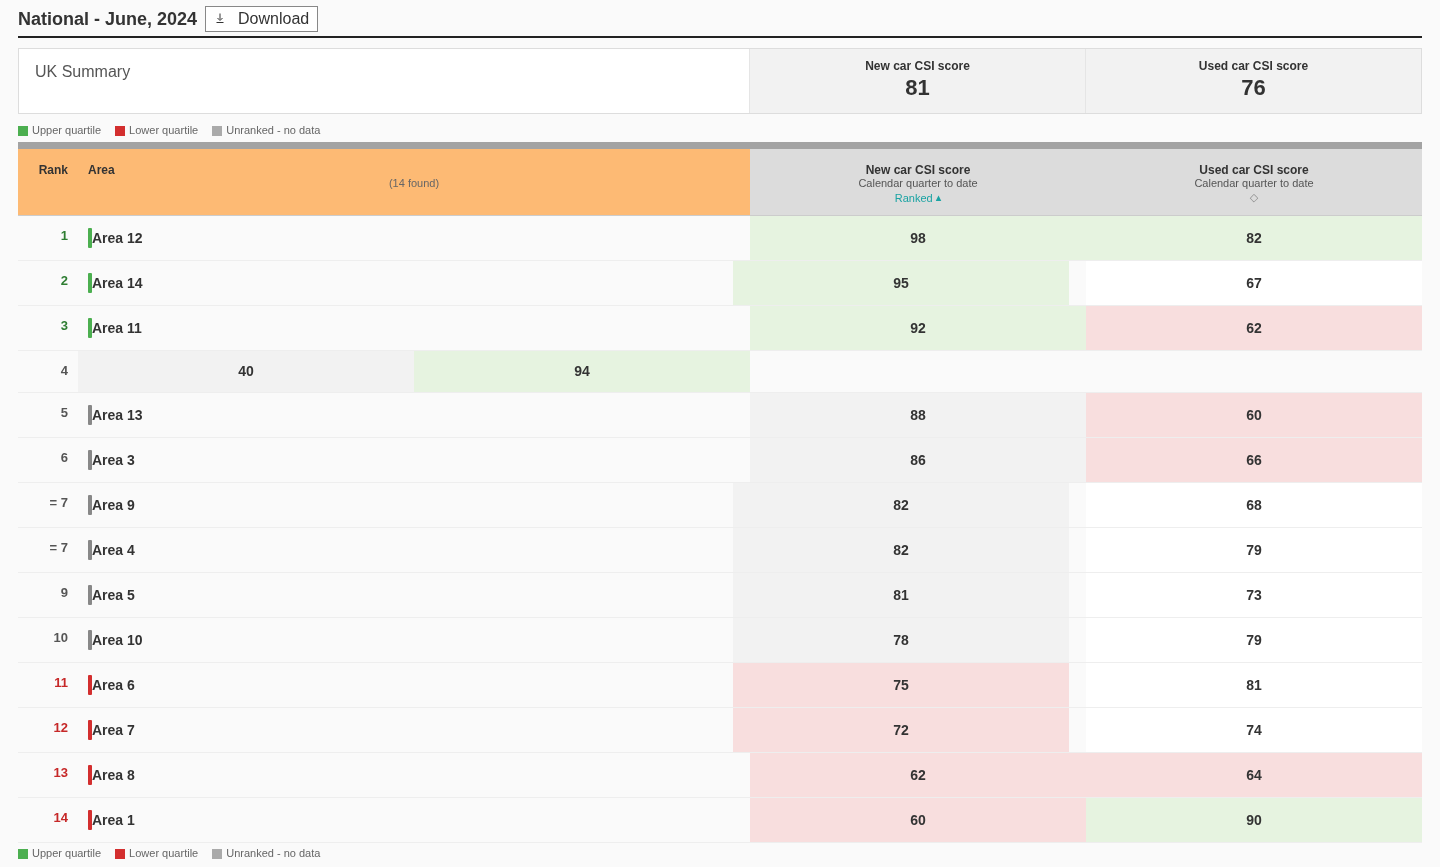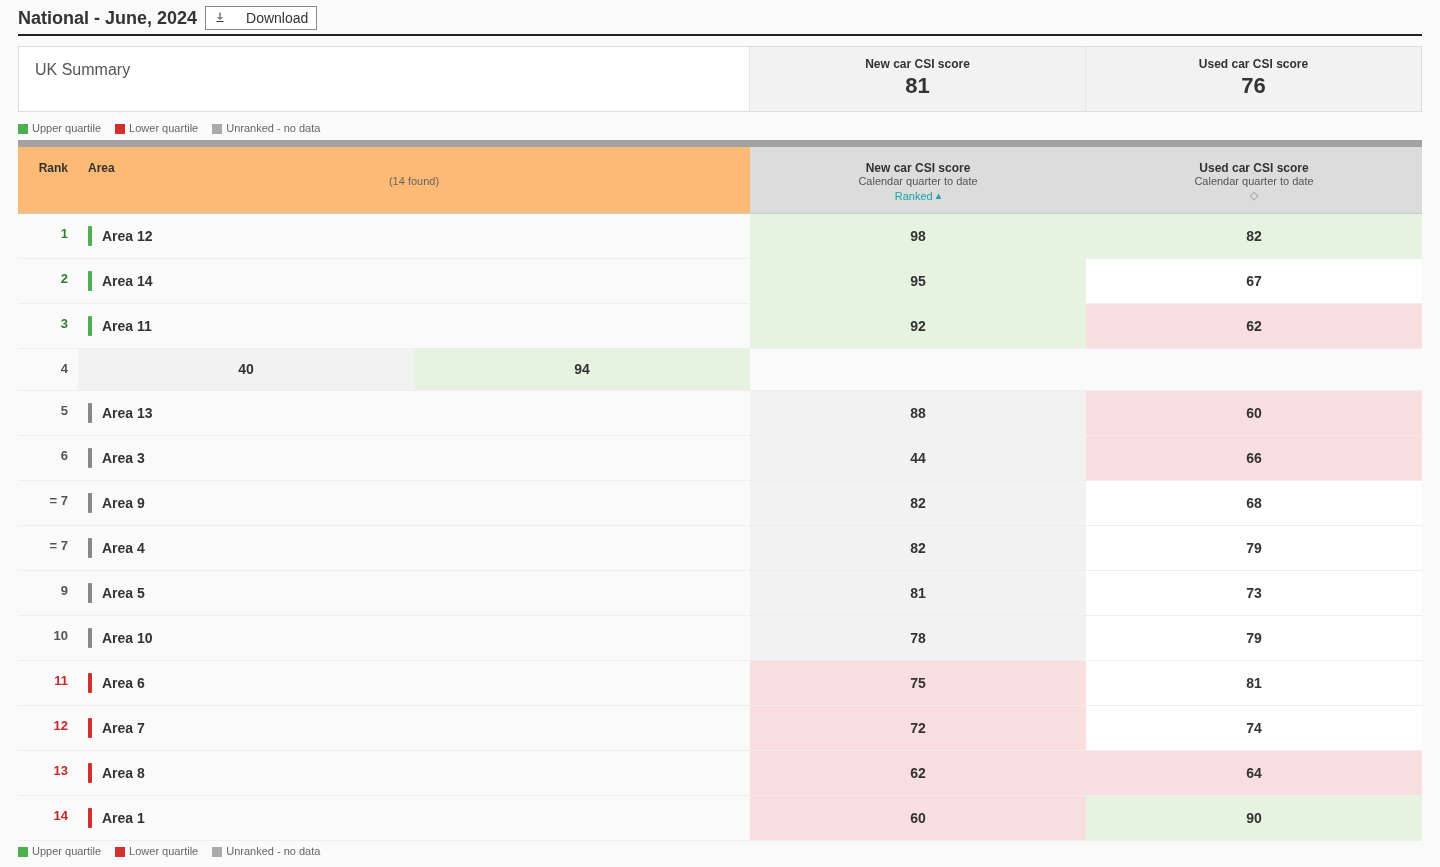--- a/index.html
+++ b/index.html
@@ -23,24 +23,24 @@
   }
   .page-title {
     font-size: 18px;
     font-weight: 600;
     color: #333;
   }
   .download-btn {
     border: 1px solid #888;
     background: #fff;
     padding: 3px 8px;
-    font-size: 14px;
+    font-size: 16px;
     display: inline-flex;
     align-items: center;
-    gap: 20px;
+    gap: 12px;
     cursor: pointer;
     color: #333;
   }
   .download-btn svg { width: 12px; height: 12px; }
 
   .summary-row {
     display: flex;
     border: 1px solid #ddd;
     background: #fff;
     margin-bottom: 6px;
@@ -102,30 +102,30 @@
     display: flex;
     align-items: stretch;
     border-bottom: 1px solid #eee;
     min-height: 42px;
   }
   .cell { padding: 12px 10px; }
   .cell-rank { width:60px; text-align:right; font-weight:600; font-size:13px;}
   .rank-upper { color:#2e7d32; }
   .rank-lower { color:#c62828; }
   .rank-mid { color:#555; }
-  .cell-area { flex:1; display:flex; align-items:center; gap:10px; font-weight:600; font-size:14px; color:#333;}
+  .cell-area { flex:1; display:flex; align-items:center; font-weight:600; font-size:14px; color:#333;}
   .bar { width:4px; height:20px; border-radius:1px; }
   .bar-upper { background:#4caf50; }
   .bar-lower { background:#d32f2f; }
   .bar-mid   { background:#888; }
   .cell-score { width:336px; display:flex; align-items:center; justify-content:center; font-weight:600; font-size:14px;}
   .bg-upper { background:#e6f3e0; }
   .bg-lower { background:#f8dede; }
   .bg-mid   { background:#f2f2f2; }
-  .bg-white { background:#ffffff; }
+  .bg-white { background:#ffffff;margin-left:17px; }
 </style>
 </head>
 <body>
 
 <div class="page">
 
   <div class="title-row">
     <span class="page-title">National - June, 2024</span>
     <button class="download-btn">
       <span>
@@ -221,21 +221,21 @@
           </div>
           <div class="cell cell-score bg-mid">88</div>
           <div class="cell cell-score bg-lower">60</div>
         </div>
         <div class="row">
           <div class="cell cell-rank rank-mid">6</div>
           <div class="cell cell-area">
             <span class="bar bar-mid"></span>
             <span>Area 3</span>
           </div>
-          <div class="cell cell-score bg-mid">44</div>
+          <div class="cell cell-score bg-mid">86</div>
           <div class="cell cell-score bg-lower">66</div>
         </div>
         <div class="row">
           <div class="cell cell-rank rank-mid">= 7</div>
           <div class="cell cell-area">
             <span class="bar bar-mid"></span>
             <span>Area 9</span>
           </div>
           <div class="cell cell-score bg-mid">82</div>
           <div class="cell cell-score bg-white">68</div>

